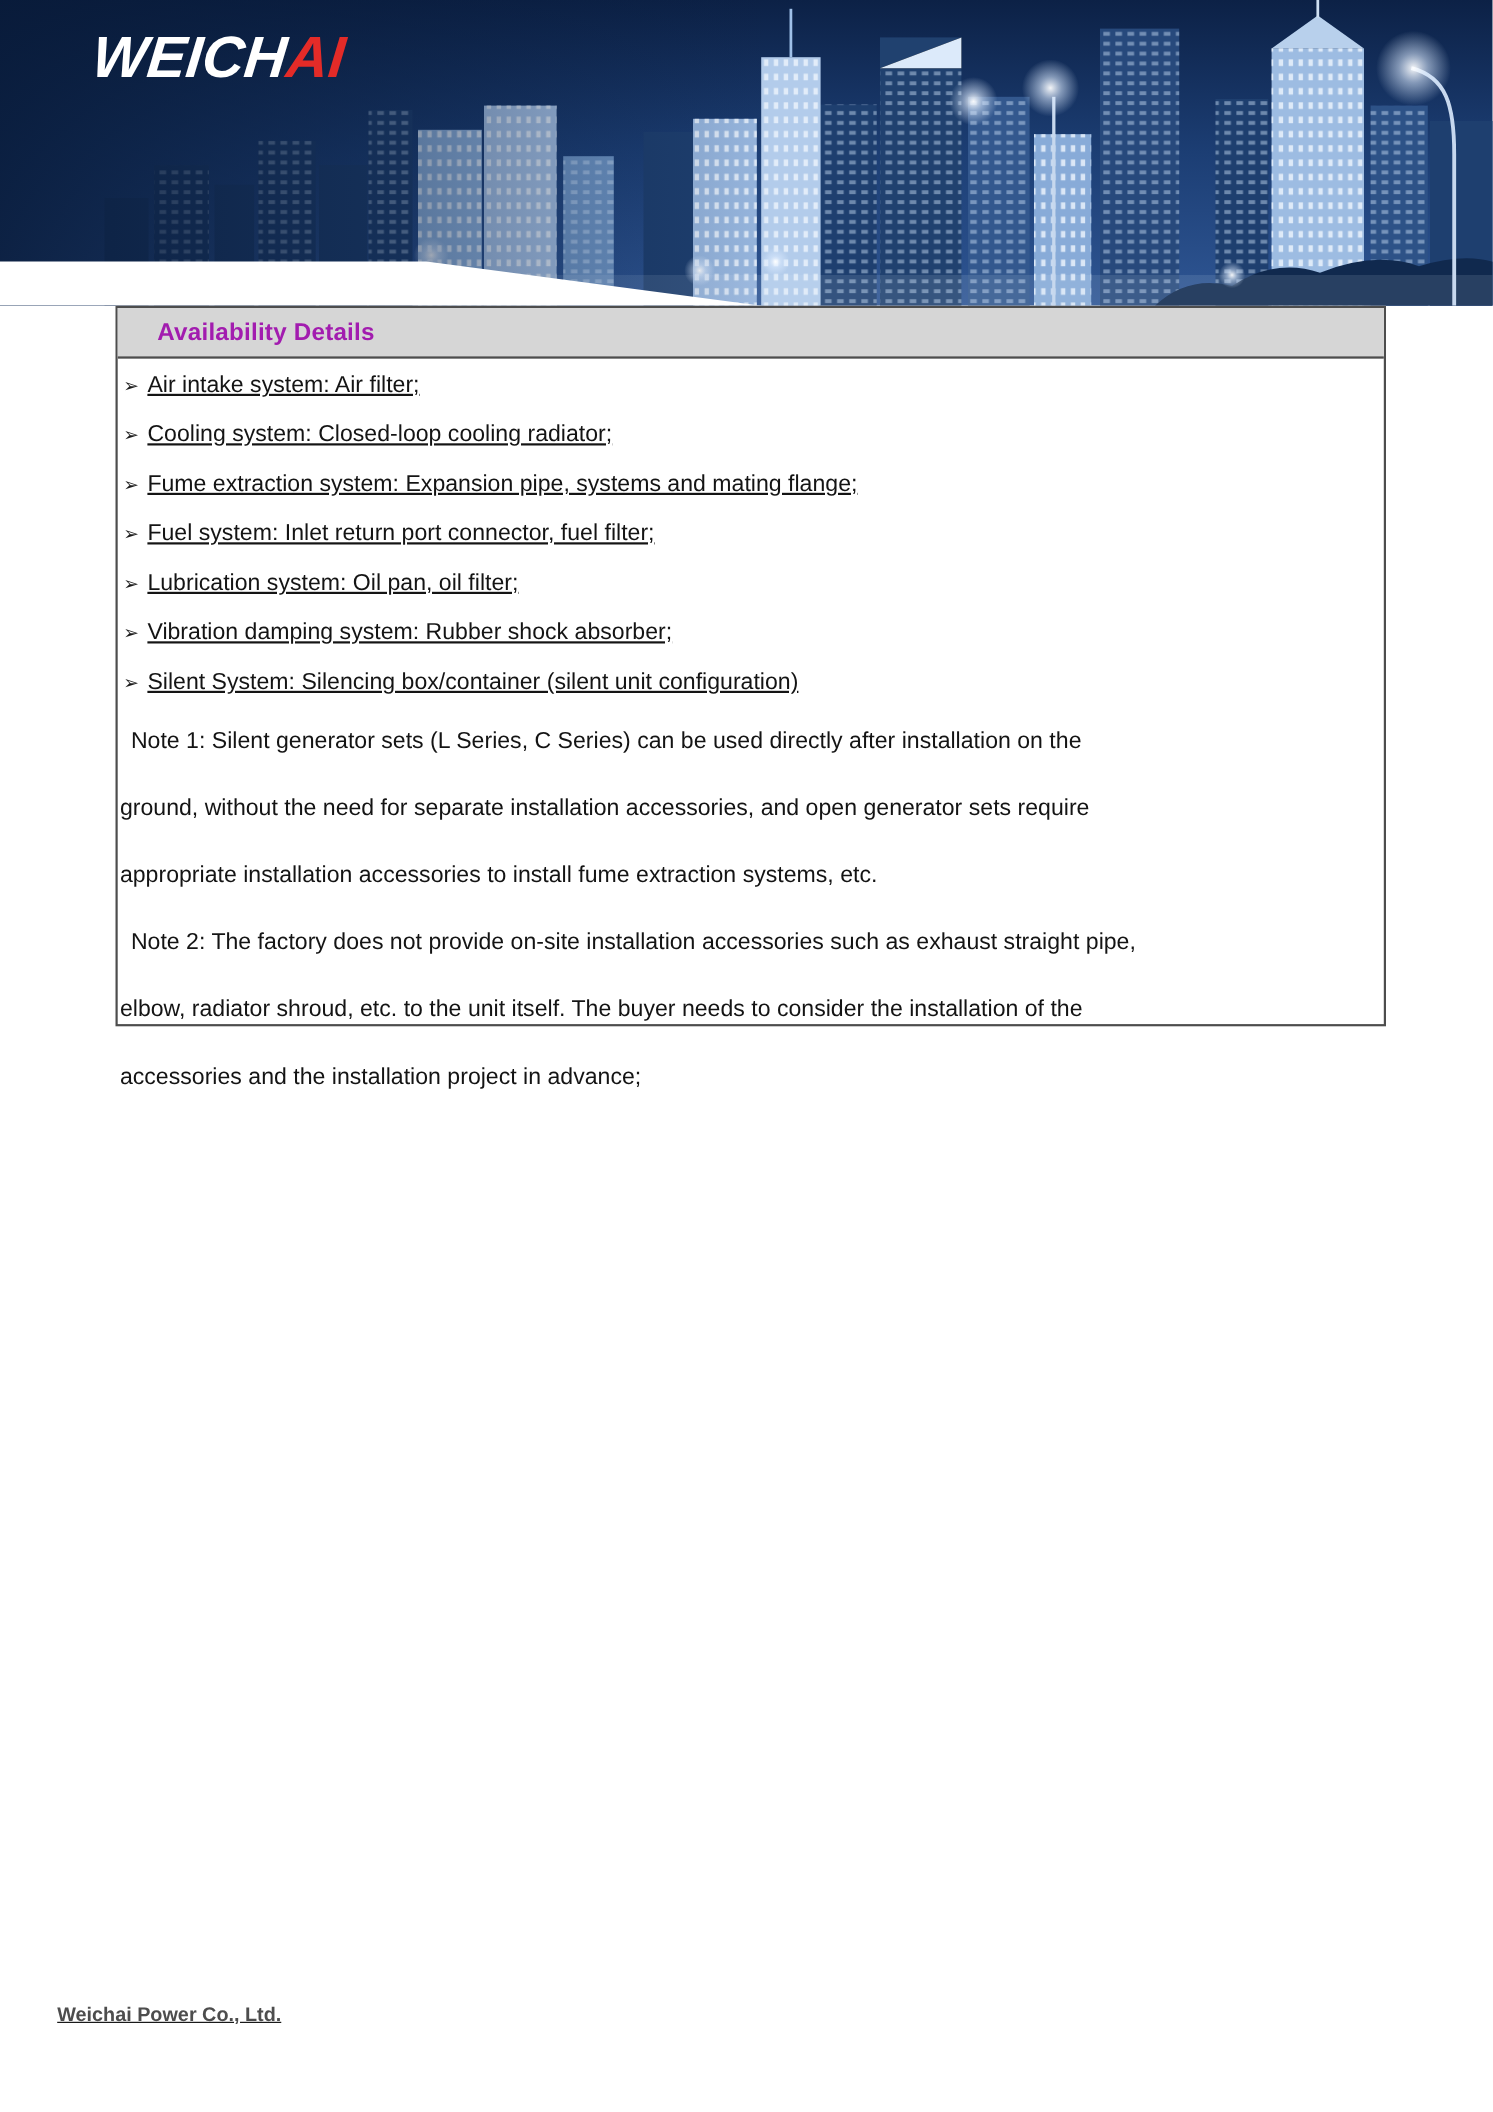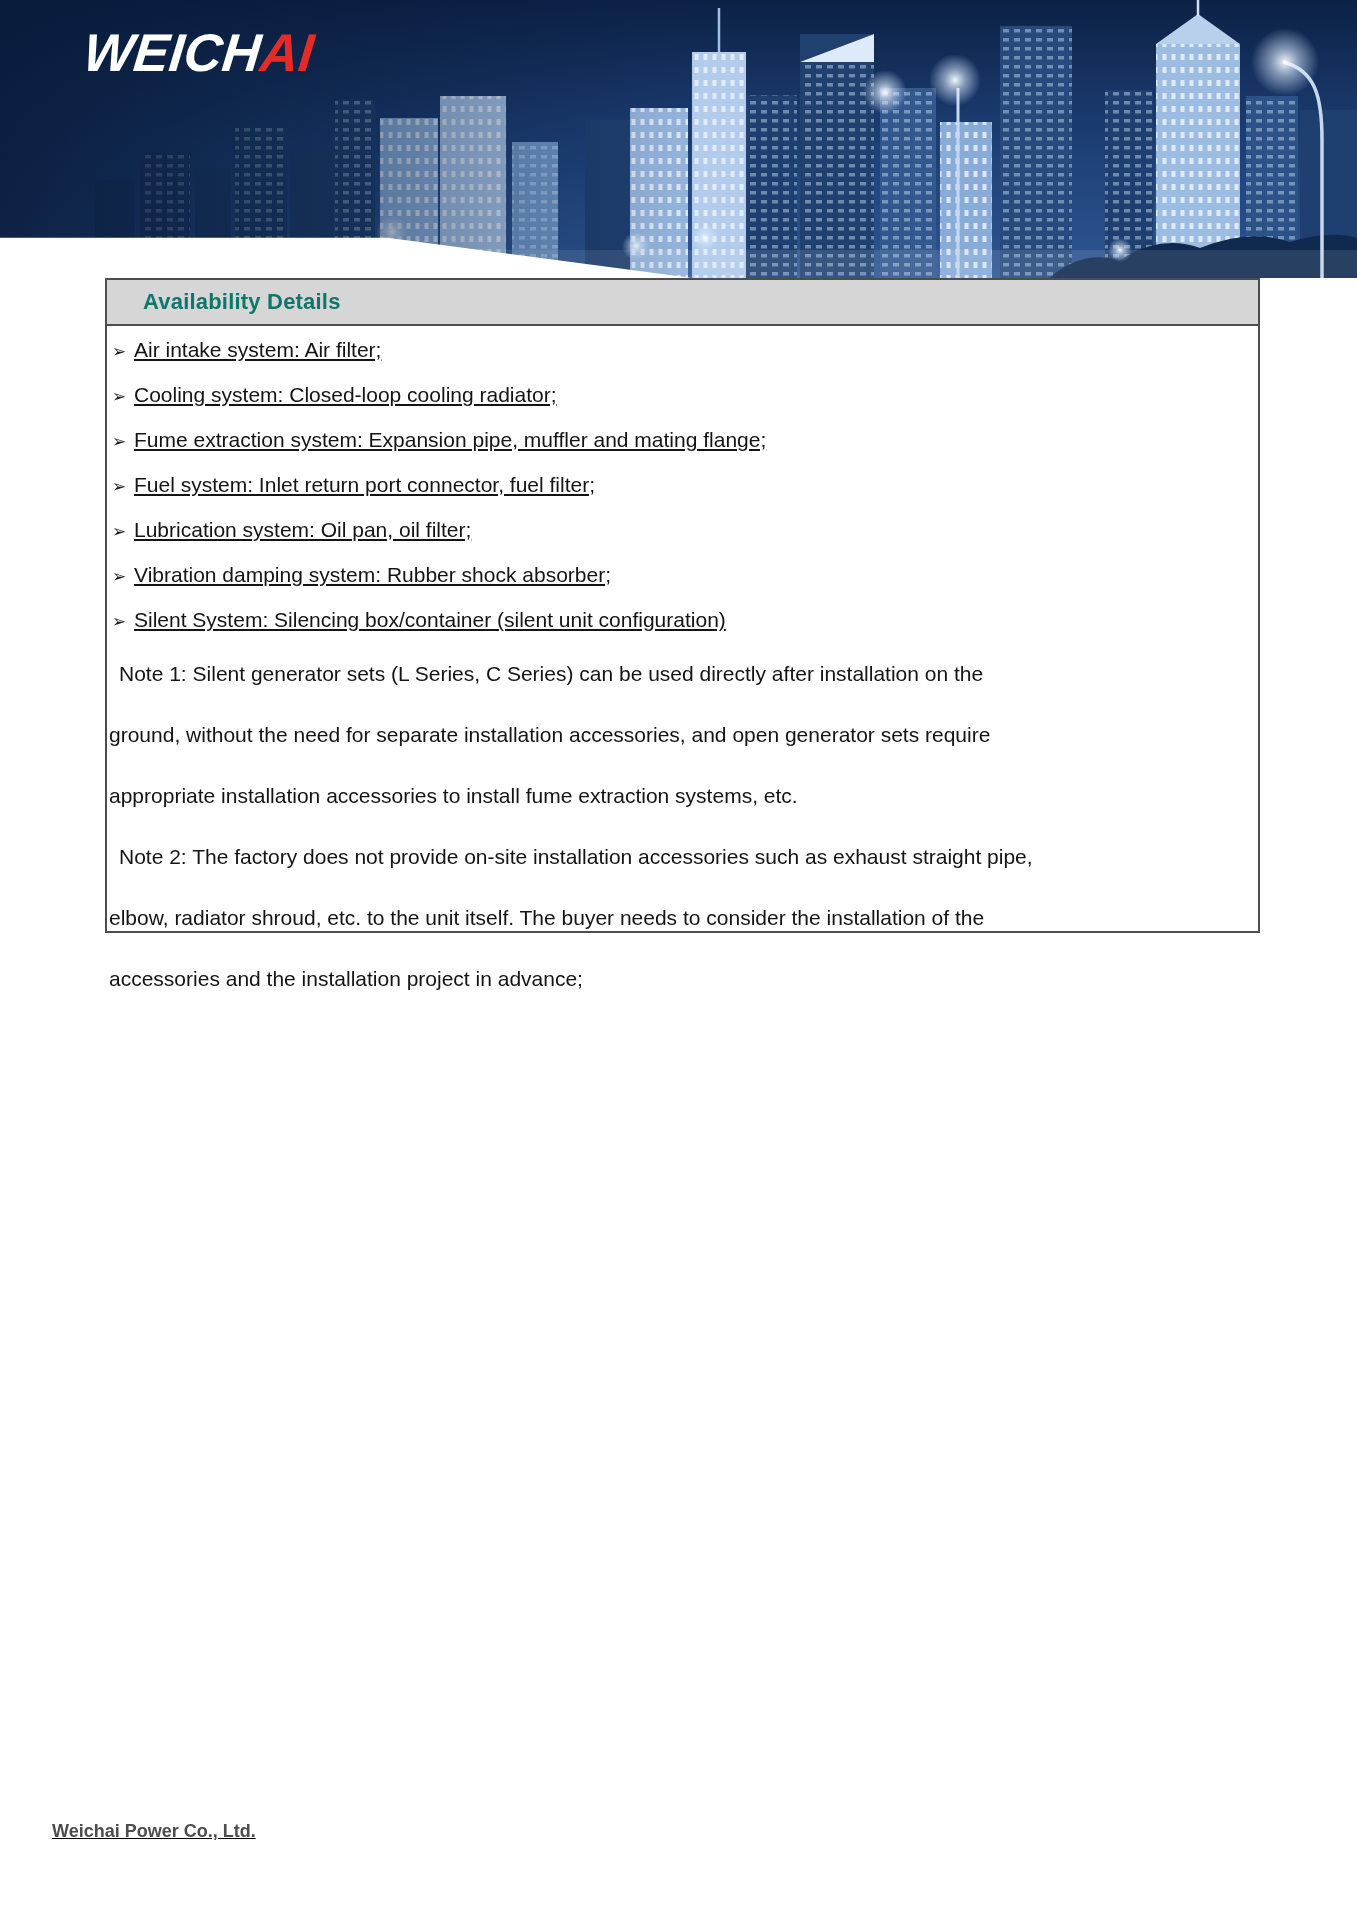--- a/index.html
+++ b/index.html
@@ -23,21 +23,21 @@
   
   .panel{
     position:absolute;left:105px;top:278px;width:1155px;height:655px;
     border:2px solid #4d4d4d;box-sizing:border-box;background:#ffffff;
   }
   .panel-header{
     height:46px;background:#d6d6d6;border-bottom:2px solid #4d4d4d;
     display:flex;align-items:center;padding-left:36px;box-sizing:border-box;
   }
   .panel-title{
-    margin:0;font-size:22px;font-weight:bold;color:#0f766e;letter-spacing:0.2px;
+    margin:0;font-size:22px;font-weight:bold;color:#a21caf;letter-spacing:0.2px;
   }
   .panel-body{font-size:21px;color:#141414;}
   .avail-list{list-style:none;margin:2px 0 0 0;padding:0 0 0 5px;text-decoration:underline;}
   .avail-list li{line-height:43px;white-space:nowrap;}
   .bullet{
     display:inline-block;width:16px;margin-right:6px;font-size:17px;color:#1a1a1a;
     font-family:"DejaVu Sans", sans-serif;
   }
   .note{
     margin:0;padding:0 14px 0 2px;line-height:61px;
@@ -158,21 +158,21 @@
   <section class="panel">
     <div class="panel-header">
       <h2 class="panel-title">Availability Details</h2>
     </div>
     <div class="panel-body">
       <ul class="avail-list" id="avail-list">
   <li><span class="bullet">➢</span><span class="li-text">Air intake system: Air filter;</span></li>
 
   <li><span class="bullet">➢</span><span class="li-text">Cooling system: Closed-loop cooling radiator;</span></li>
 
-  <li><span class="bullet">➢</span><span class="li-text">Fume extraction system: Expansion pipe, muffler and mating flange;</span></li>
+  <li><span class="bullet">➢</span><span class="li-text">Fume extraction system: Expansion pipe, systems and mating flange;</span></li>
 
   <li><span class="bullet">➢</span><span class="li-text">Fuel system: Inlet return port connector, fuel filter;</span></li>
 
   <li><span class="bullet">➢</span><span class="li-text">Lubrication system: Oil pan, oil filter;</span></li>
 
   <li><span class="bullet">➢</span><span class="li-text">Vibration damping system: Rubber shock absorber;</span></li>
 
 
   <li><span class="bullet">➢</span><span class="li-text">Silent System: Silencing box/container (silent unit configuration)</span></li>
 </ul>

